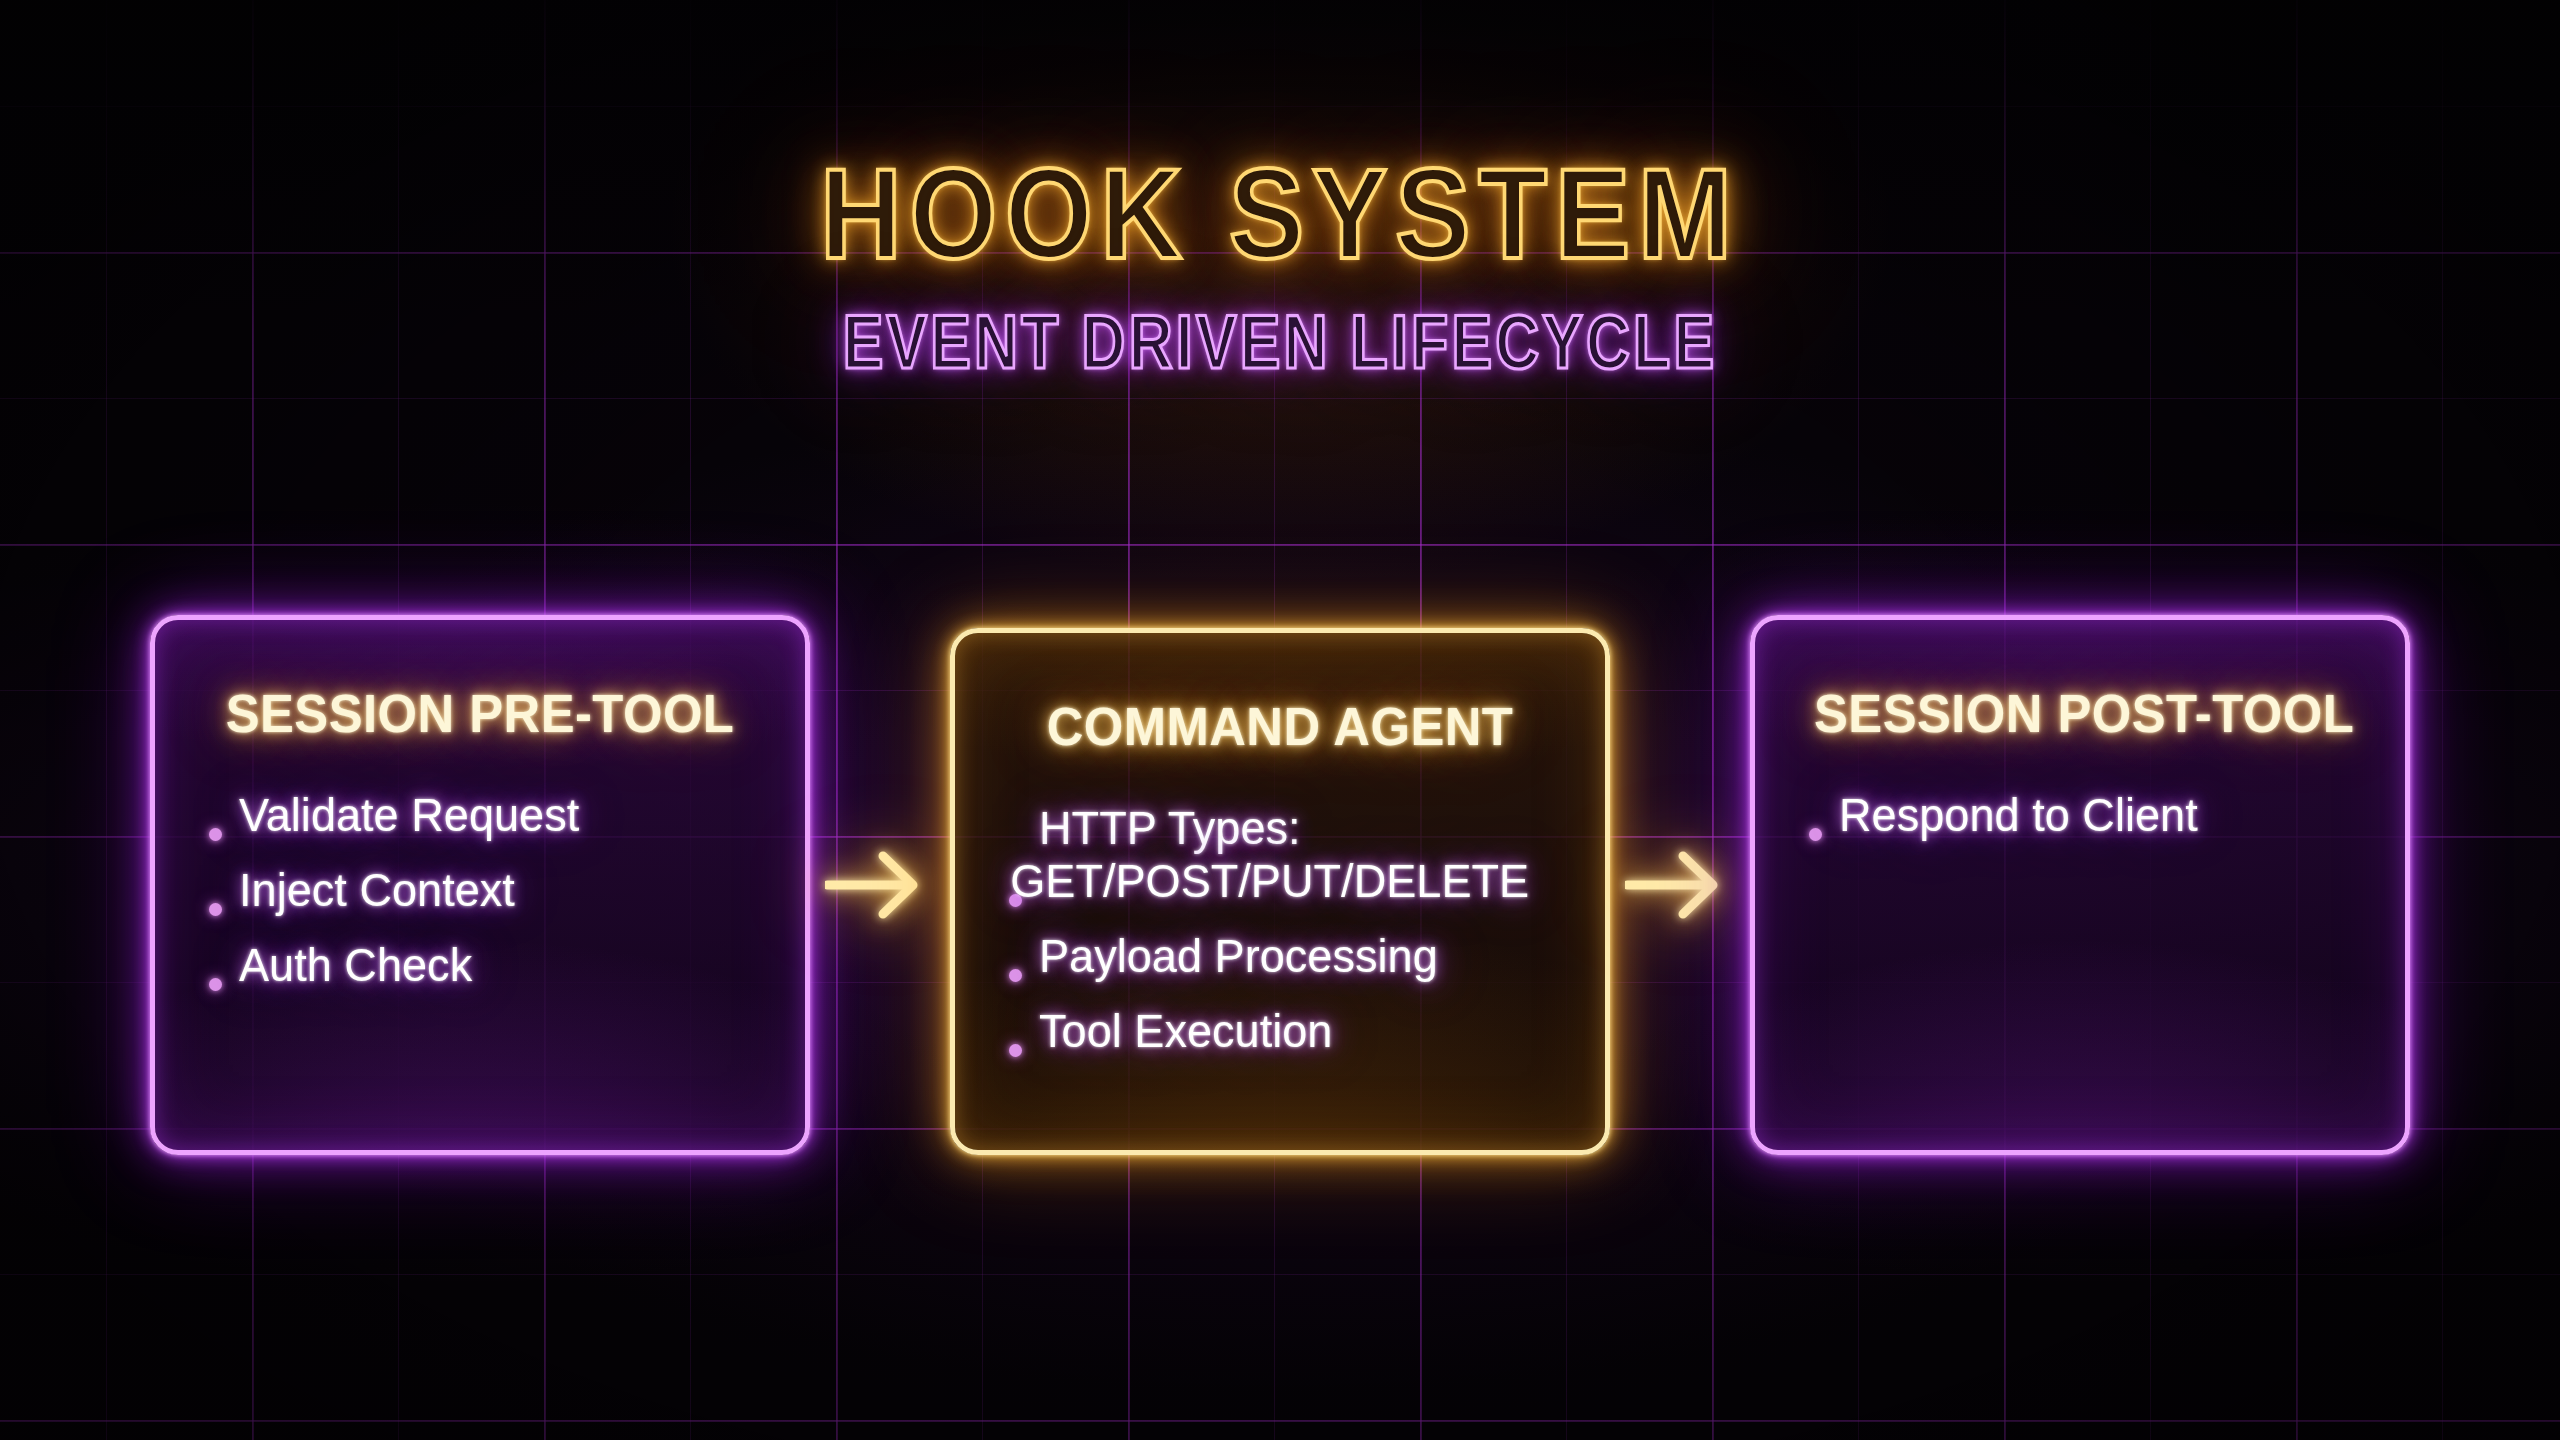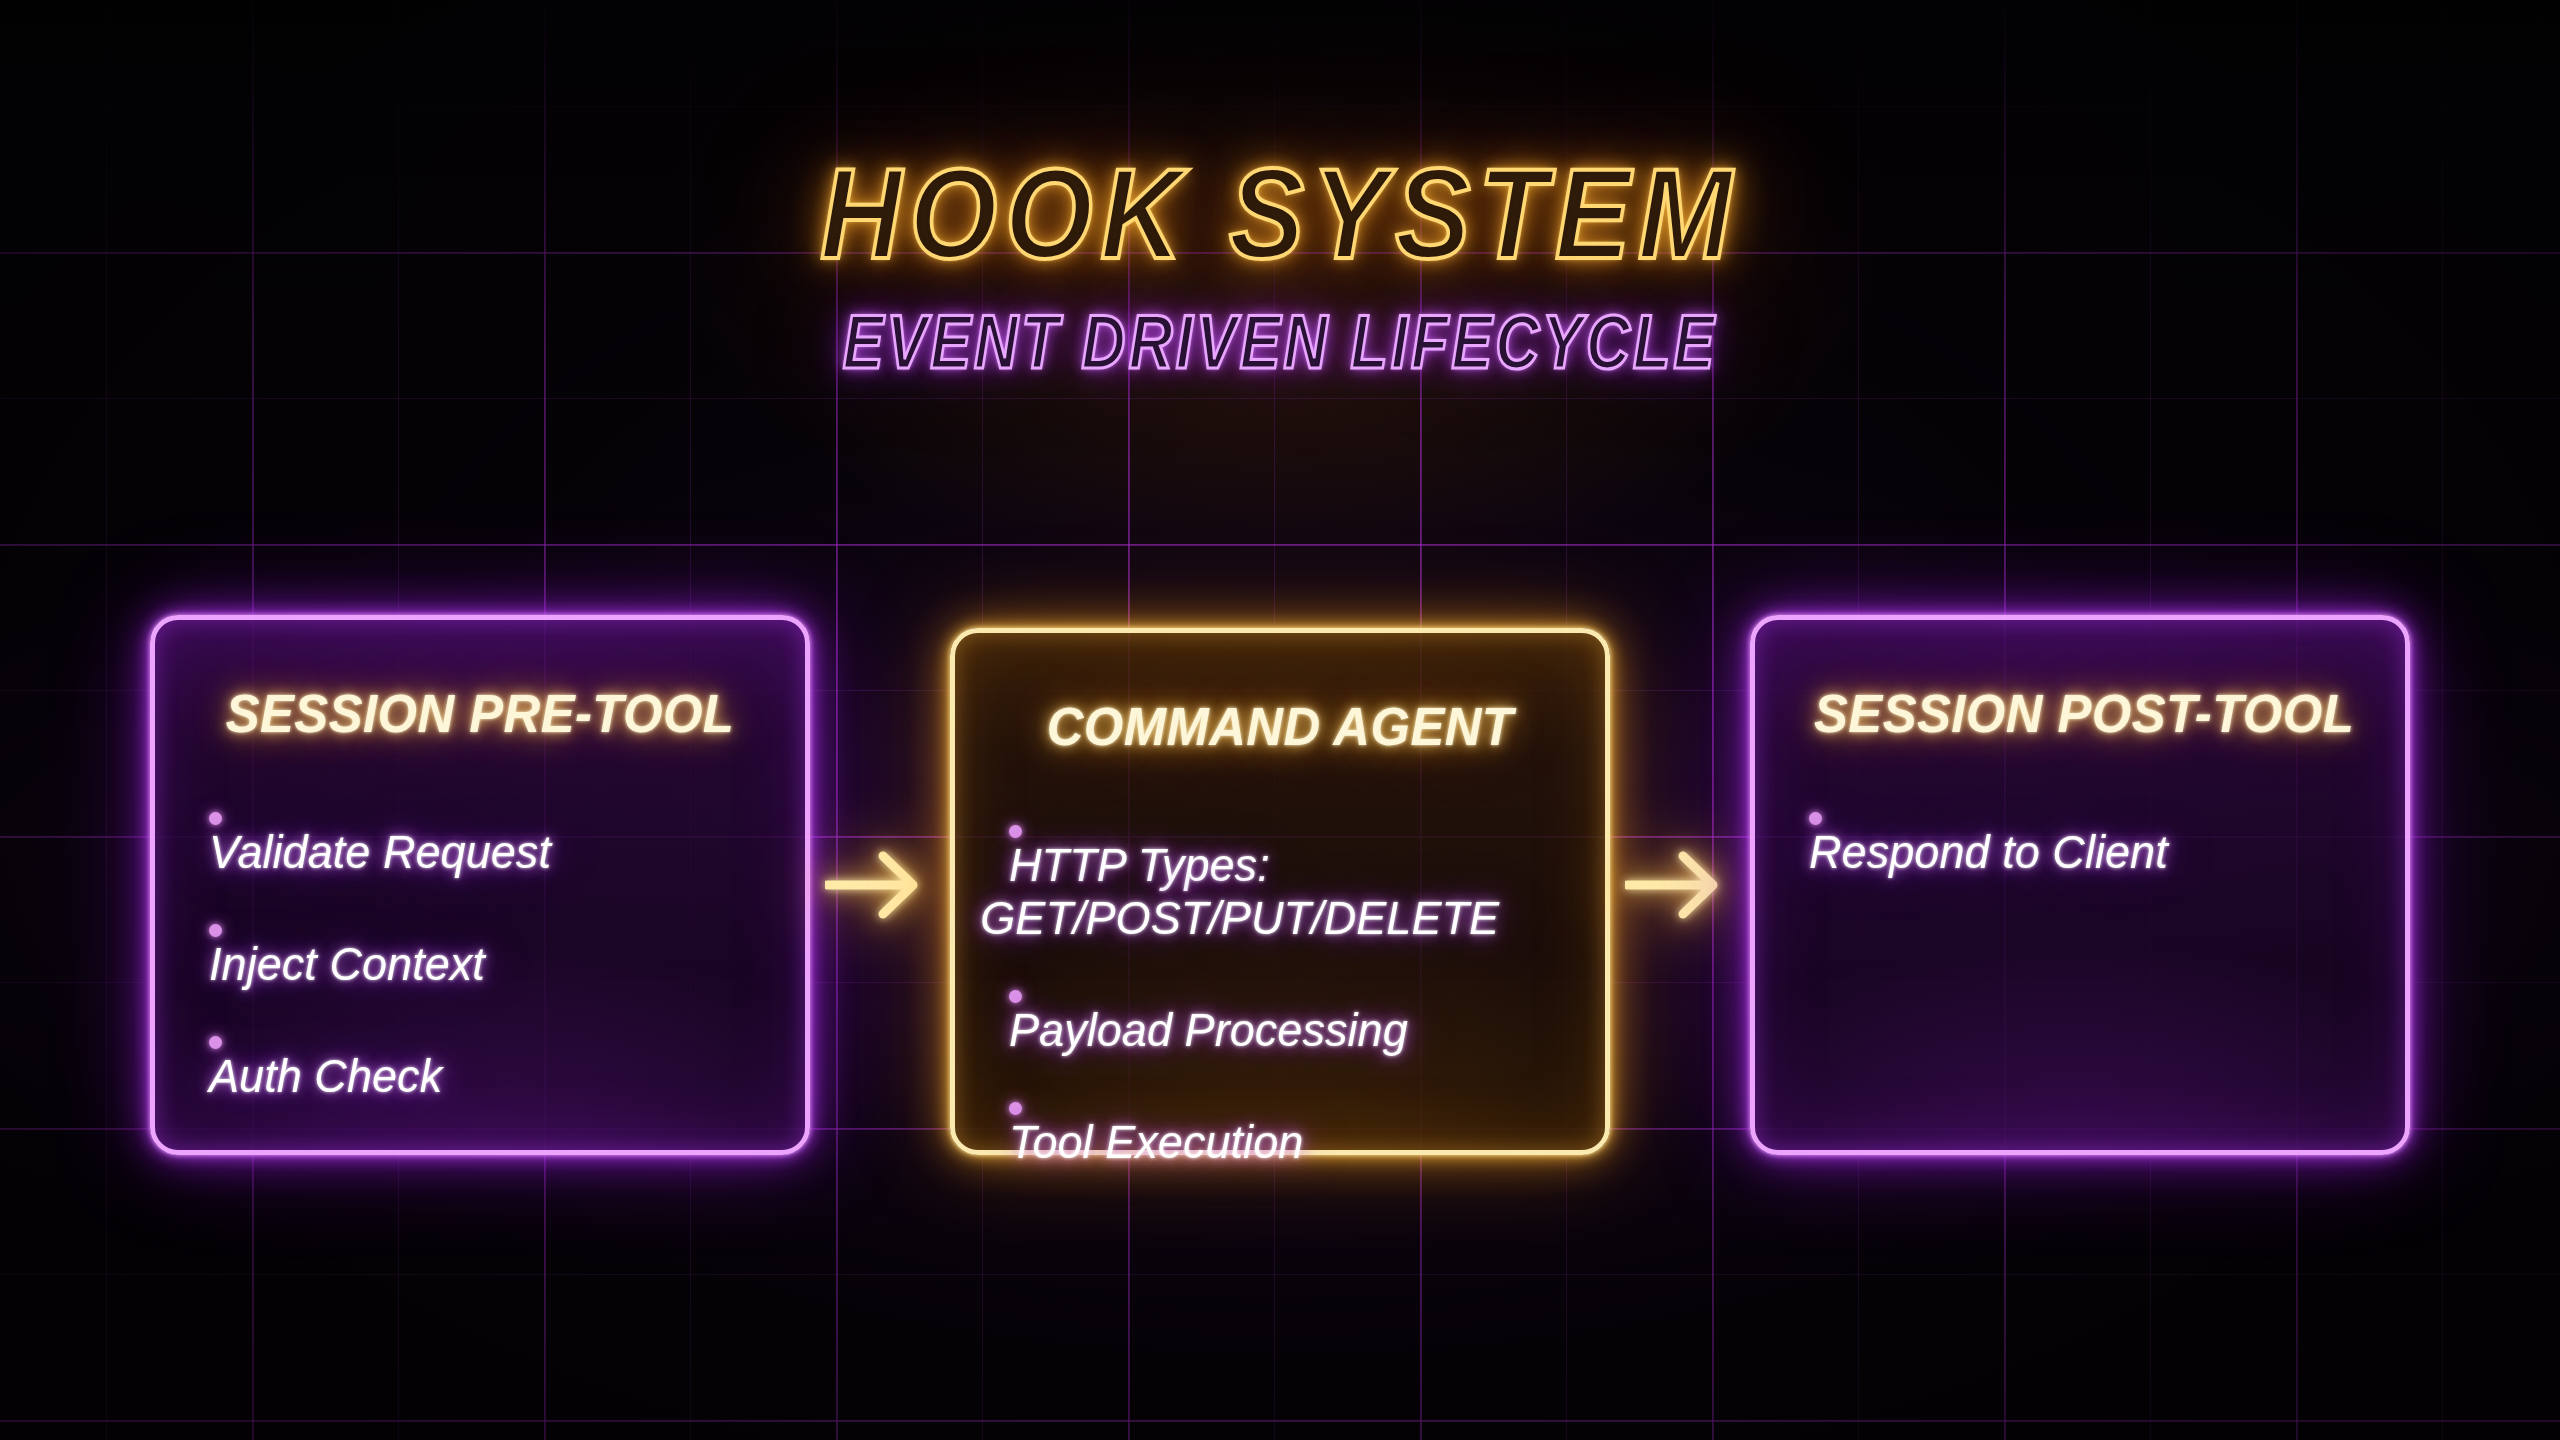--- a/index.html
+++ b/index.html
@@ -9,21 +9,20 @@
     background: #050207;
   }
 
   #stage {
     position: relative;
     width: 2560px;
     height: 1440px;
     overflow: hidden;
     background: #07040a;
     font-family: "Liberation Sans", sans-serif;
-    font-style: italic;
   }
 
   
   .bg-base {
     position: absolute;
     inset: 0;
     background:
       radial-gradient(ellipse 900px 520px at 50% 16%, rgba(120, 60, 10, 0.40), rgba(0,0,0,0) 68%),
       radial-gradient(ellipse 1500px 700px at 50% 62%, rgba(70, 16, 95, 0.30), rgba(0,0,0,0) 72%),
       radial-gradient(ellipse 1200px 560px at 18% 62%, rgba(78, 20, 110, 0.26), rgba(0,0,0,0) 70%),
@@ -182,23 +181,22 @@
   }
 
   .bullets {
     list-style: none;
     margin: 0;
     padding: 0 0 0 12px;
   }
 
   .bullet {
     display: flex;
-    align-items: flex-start;
+    align-items: flex-end;
     margin-bottom: 22px;
-    flex-direction: column;
   }
 
   .bullet-dot {
     flex: 0 0 auto;
     width: 13px;
     height: 13px;
     border-radius: 50%;
     background: #dd94e8;
     margin-top: 24px;
     margin-right: 17px;

